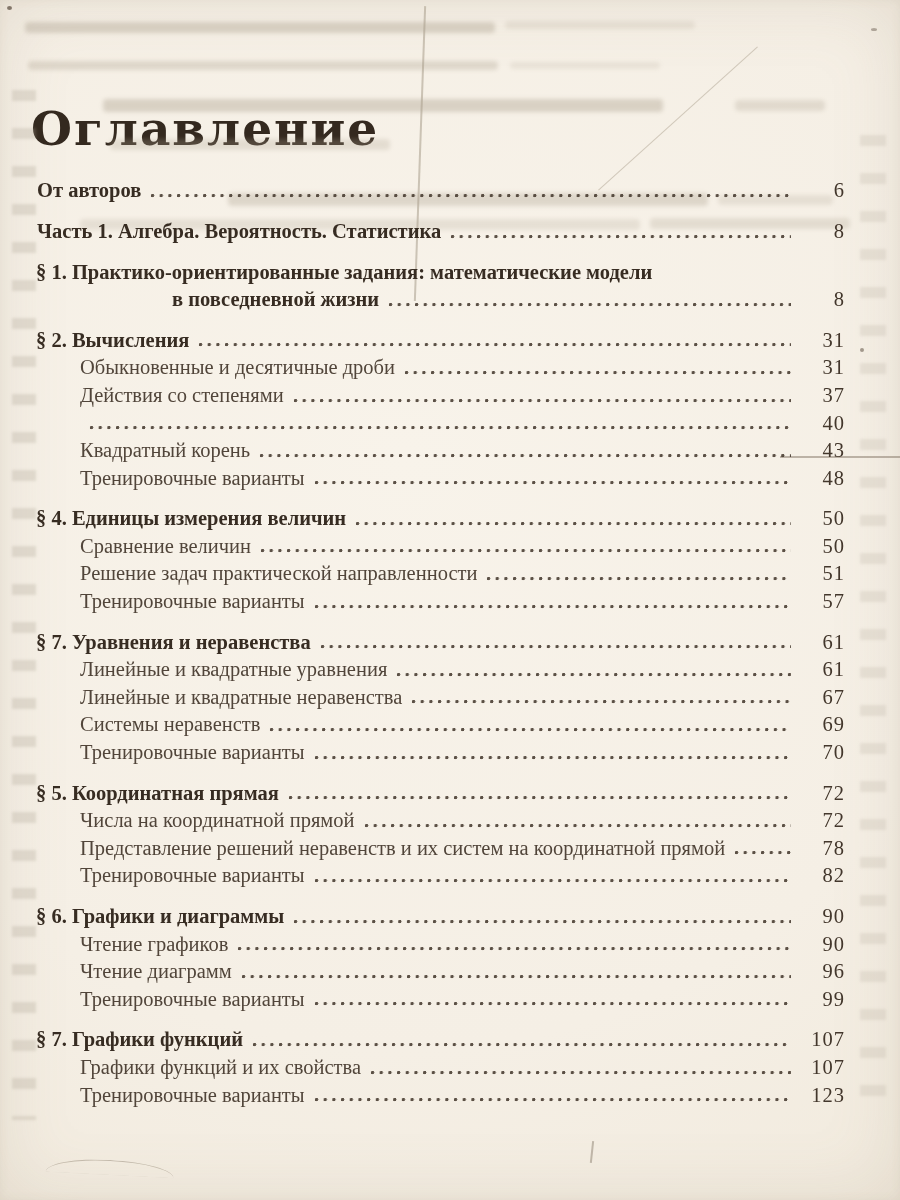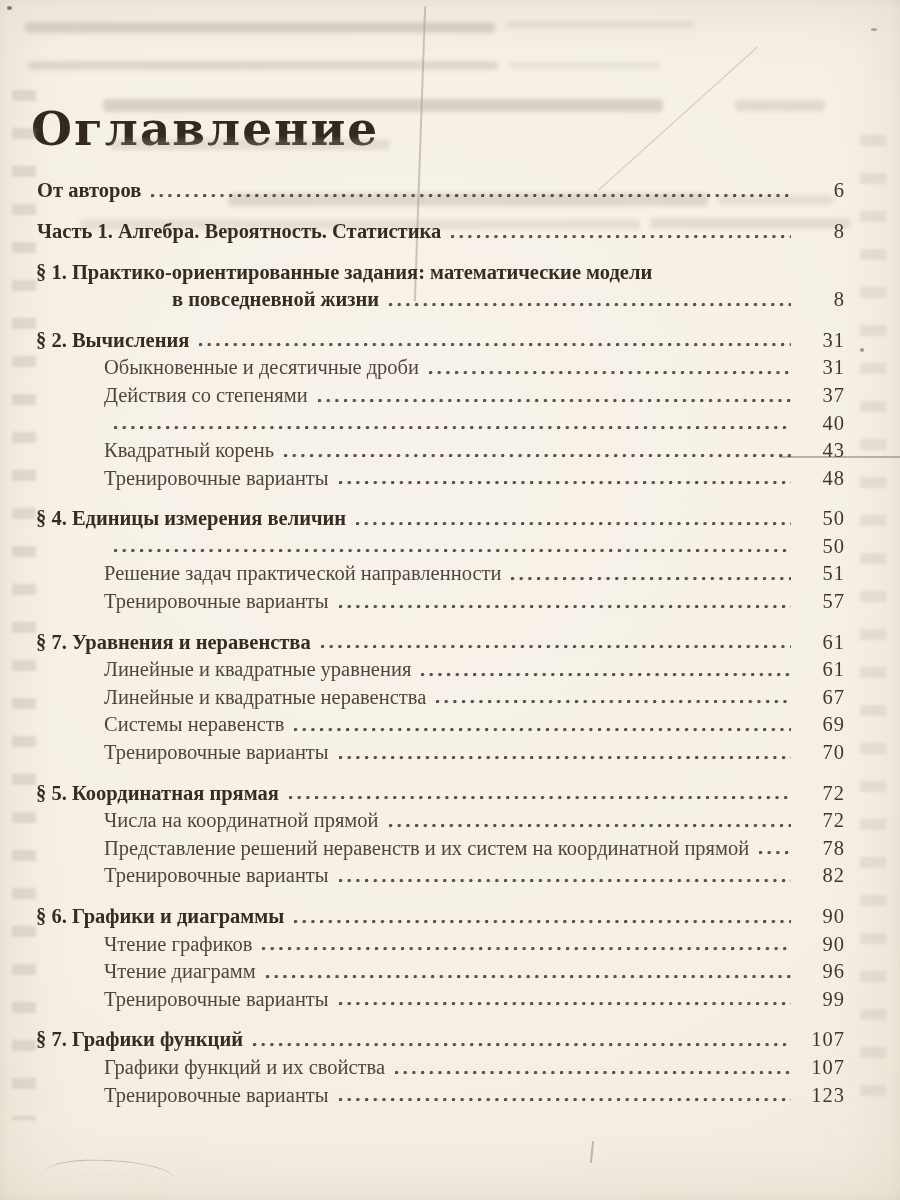--- a/index.html
+++ b/index.html
@@ -36,21 +36,21 @@
   .row {
     display:flex;
     align-items:flex-end;
     line-height:27.6px;
     font-size:20.5px;
     color:#4e4338;
   }
   .row.gap { margin-top:13px; }
   .lvl-part    { padding-left:37px;  font-weight:bold; color:#372c22; }
   .lvl-section { padding-left:36px;  font-weight:bold; color:#372c22; }
-  .lvl-sub     { padding-left:104px; color:#51453a; }
+  .lvl-sub     { padding-left:80px; color:#51453a; }
   .lvl-cont    { padding-left:172px; font-weight:bold; color:#372c22; }
   .lbl { white-space:nowrap; }
   .leader {
     flex:1 1 auto;
     min-width:14px;
     height:6px;
     align-self:flex-end;
     margin:0 10px 6px 9px;
     background-image: radial-gradient(circle at 2.6px 2.6px, rgba(64,52,41,0.85) 1.45px, rgba(64,52,41,0) 1.95px);
     background-size:8.7px 6px;
@@ -160,20 +160,21 @@
         <span class="lbl">Тренировочные варианты</span>
         <span class="leader"></span>
         <span class="pg">48</span>
       </div>
       <div class="row lvl-section gap">
         <span class="lbl">§ 4. Единицы измерения величин</span>
         <span class="leader"></span>
         <span class="pg">50</span>
       </div>
       <div class="row lvl-sub">
+        <span class="lbl">Сравнение величин</span>
         <span class="leader"></span>
         <span class="pg">50</span>
       </div>
       <div class="row lvl-sub">
         <span class="lbl">Решение задач практической направленности</span>
         <span class="leader"></span>
         <span class="pg">51</span>
       </div>
       <div class="row lvl-sub">
         <span class="lbl">Тренировочные варианты</span>

